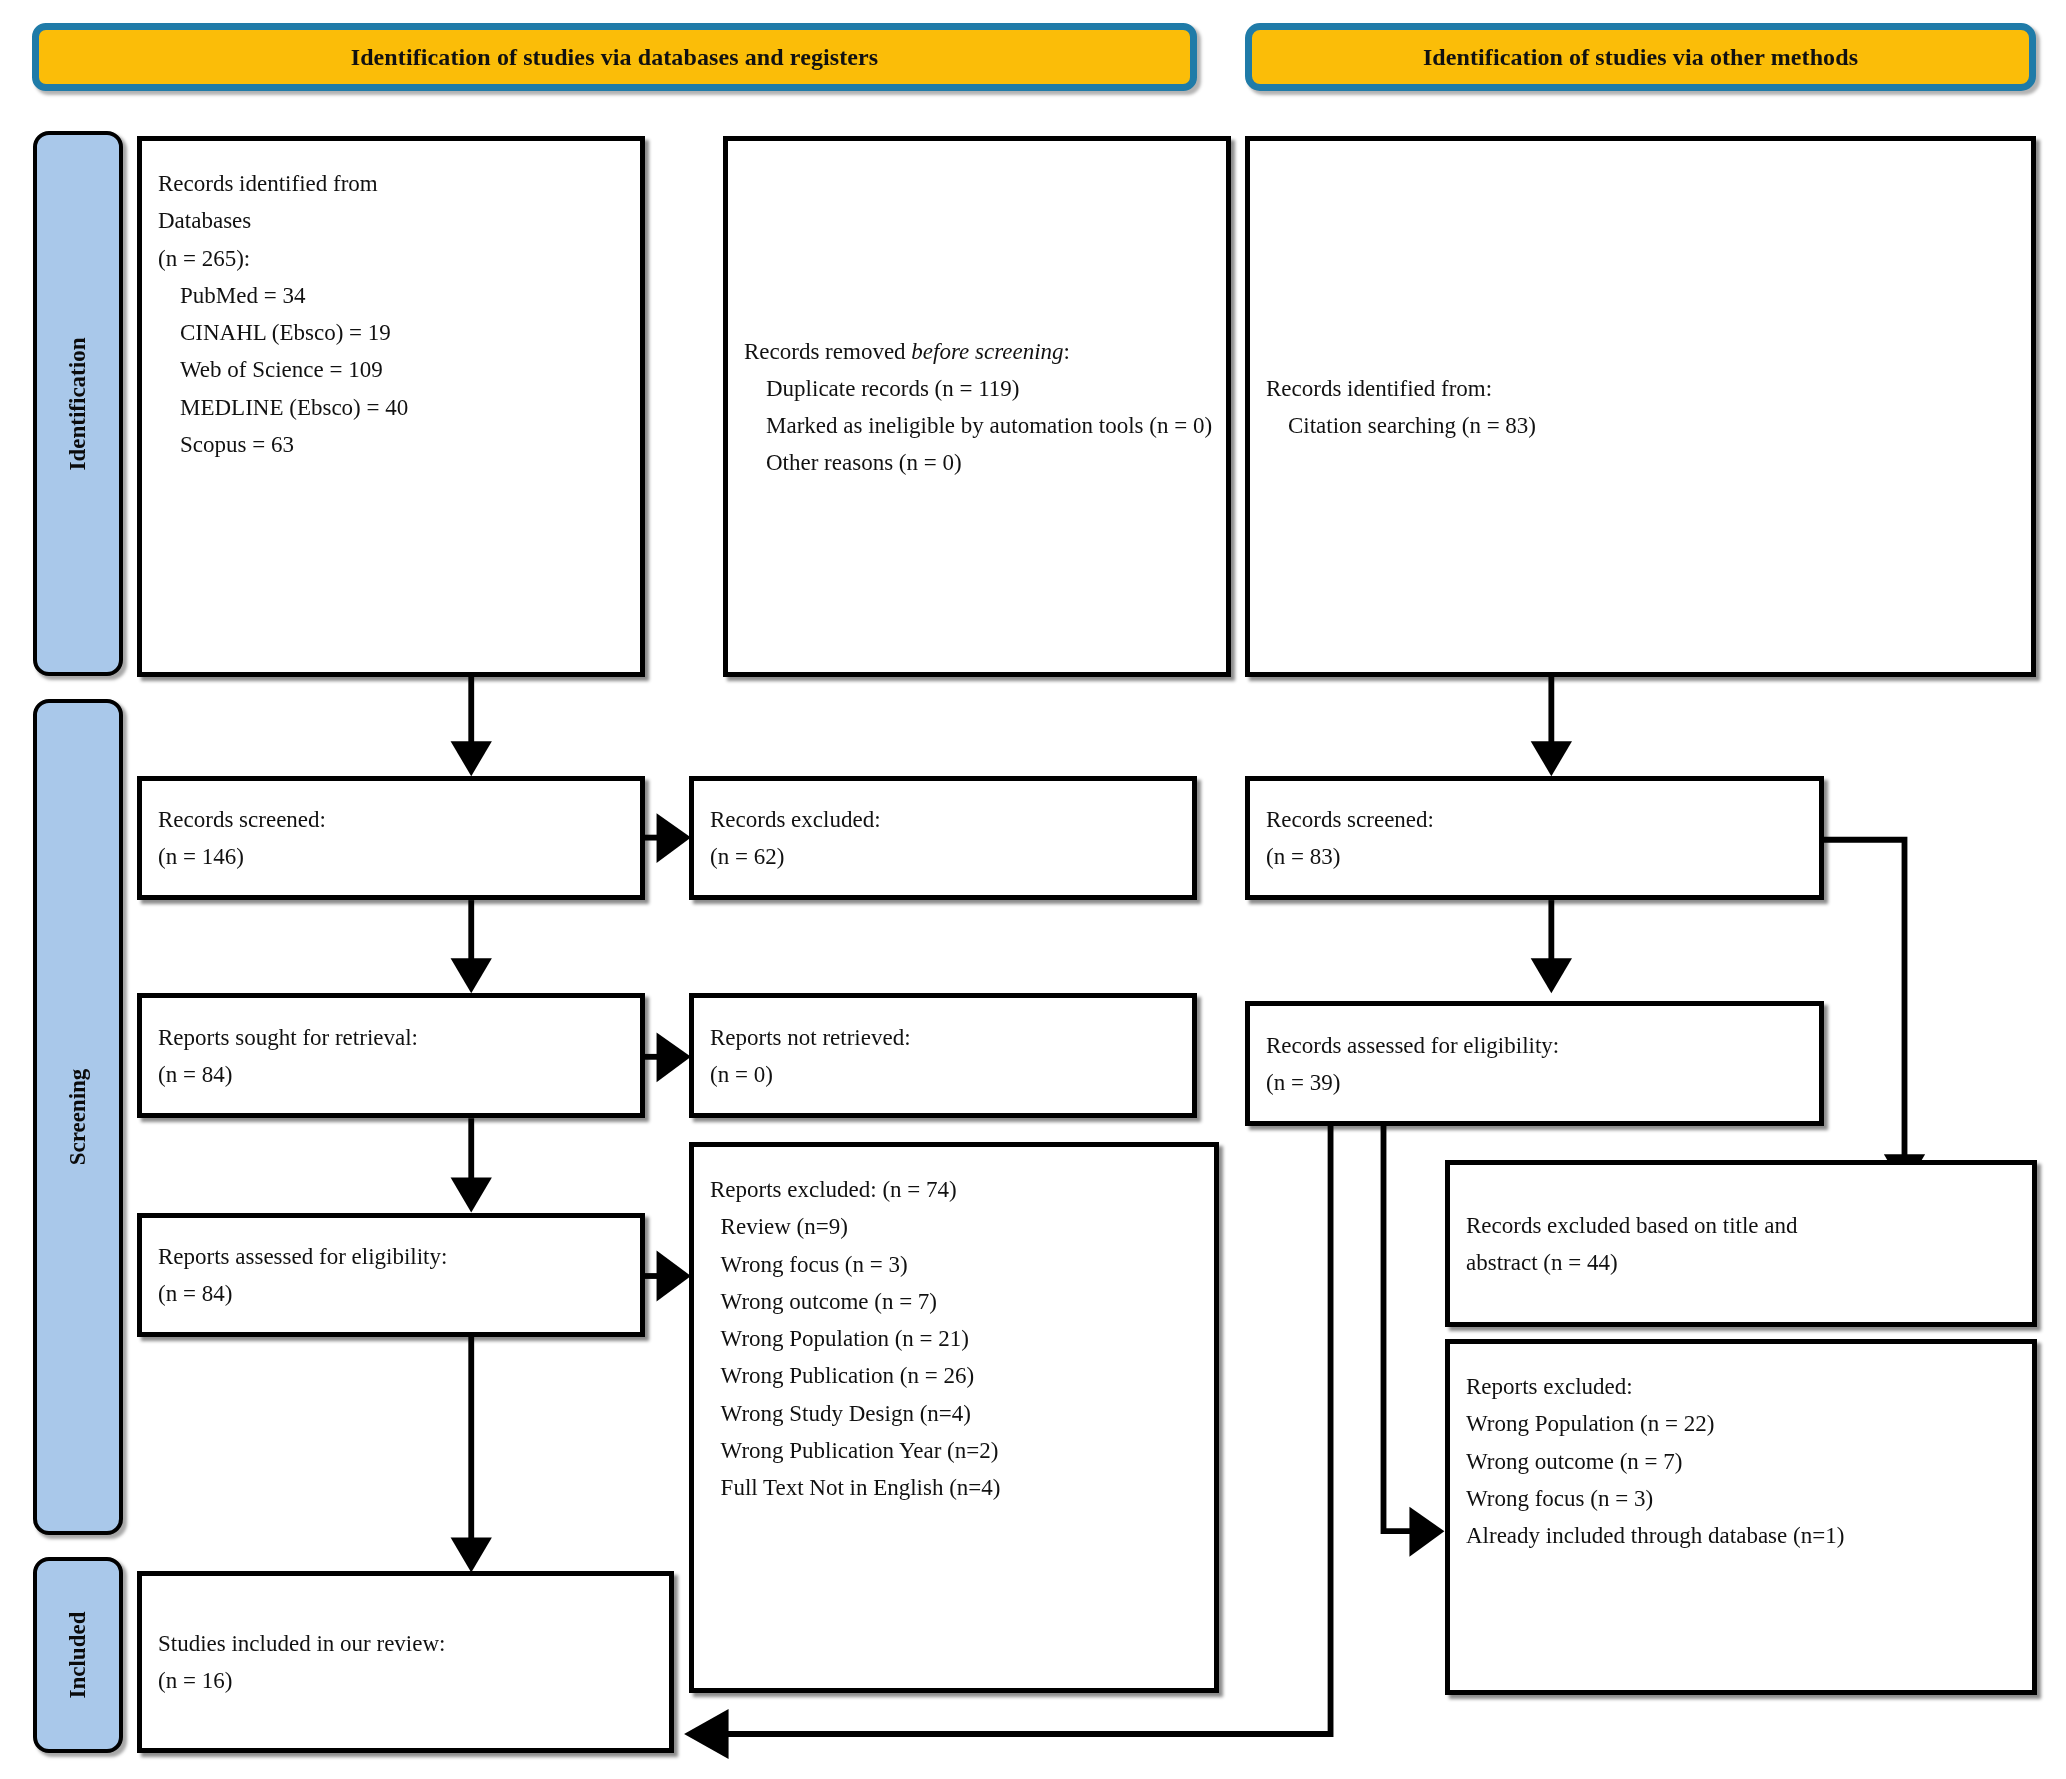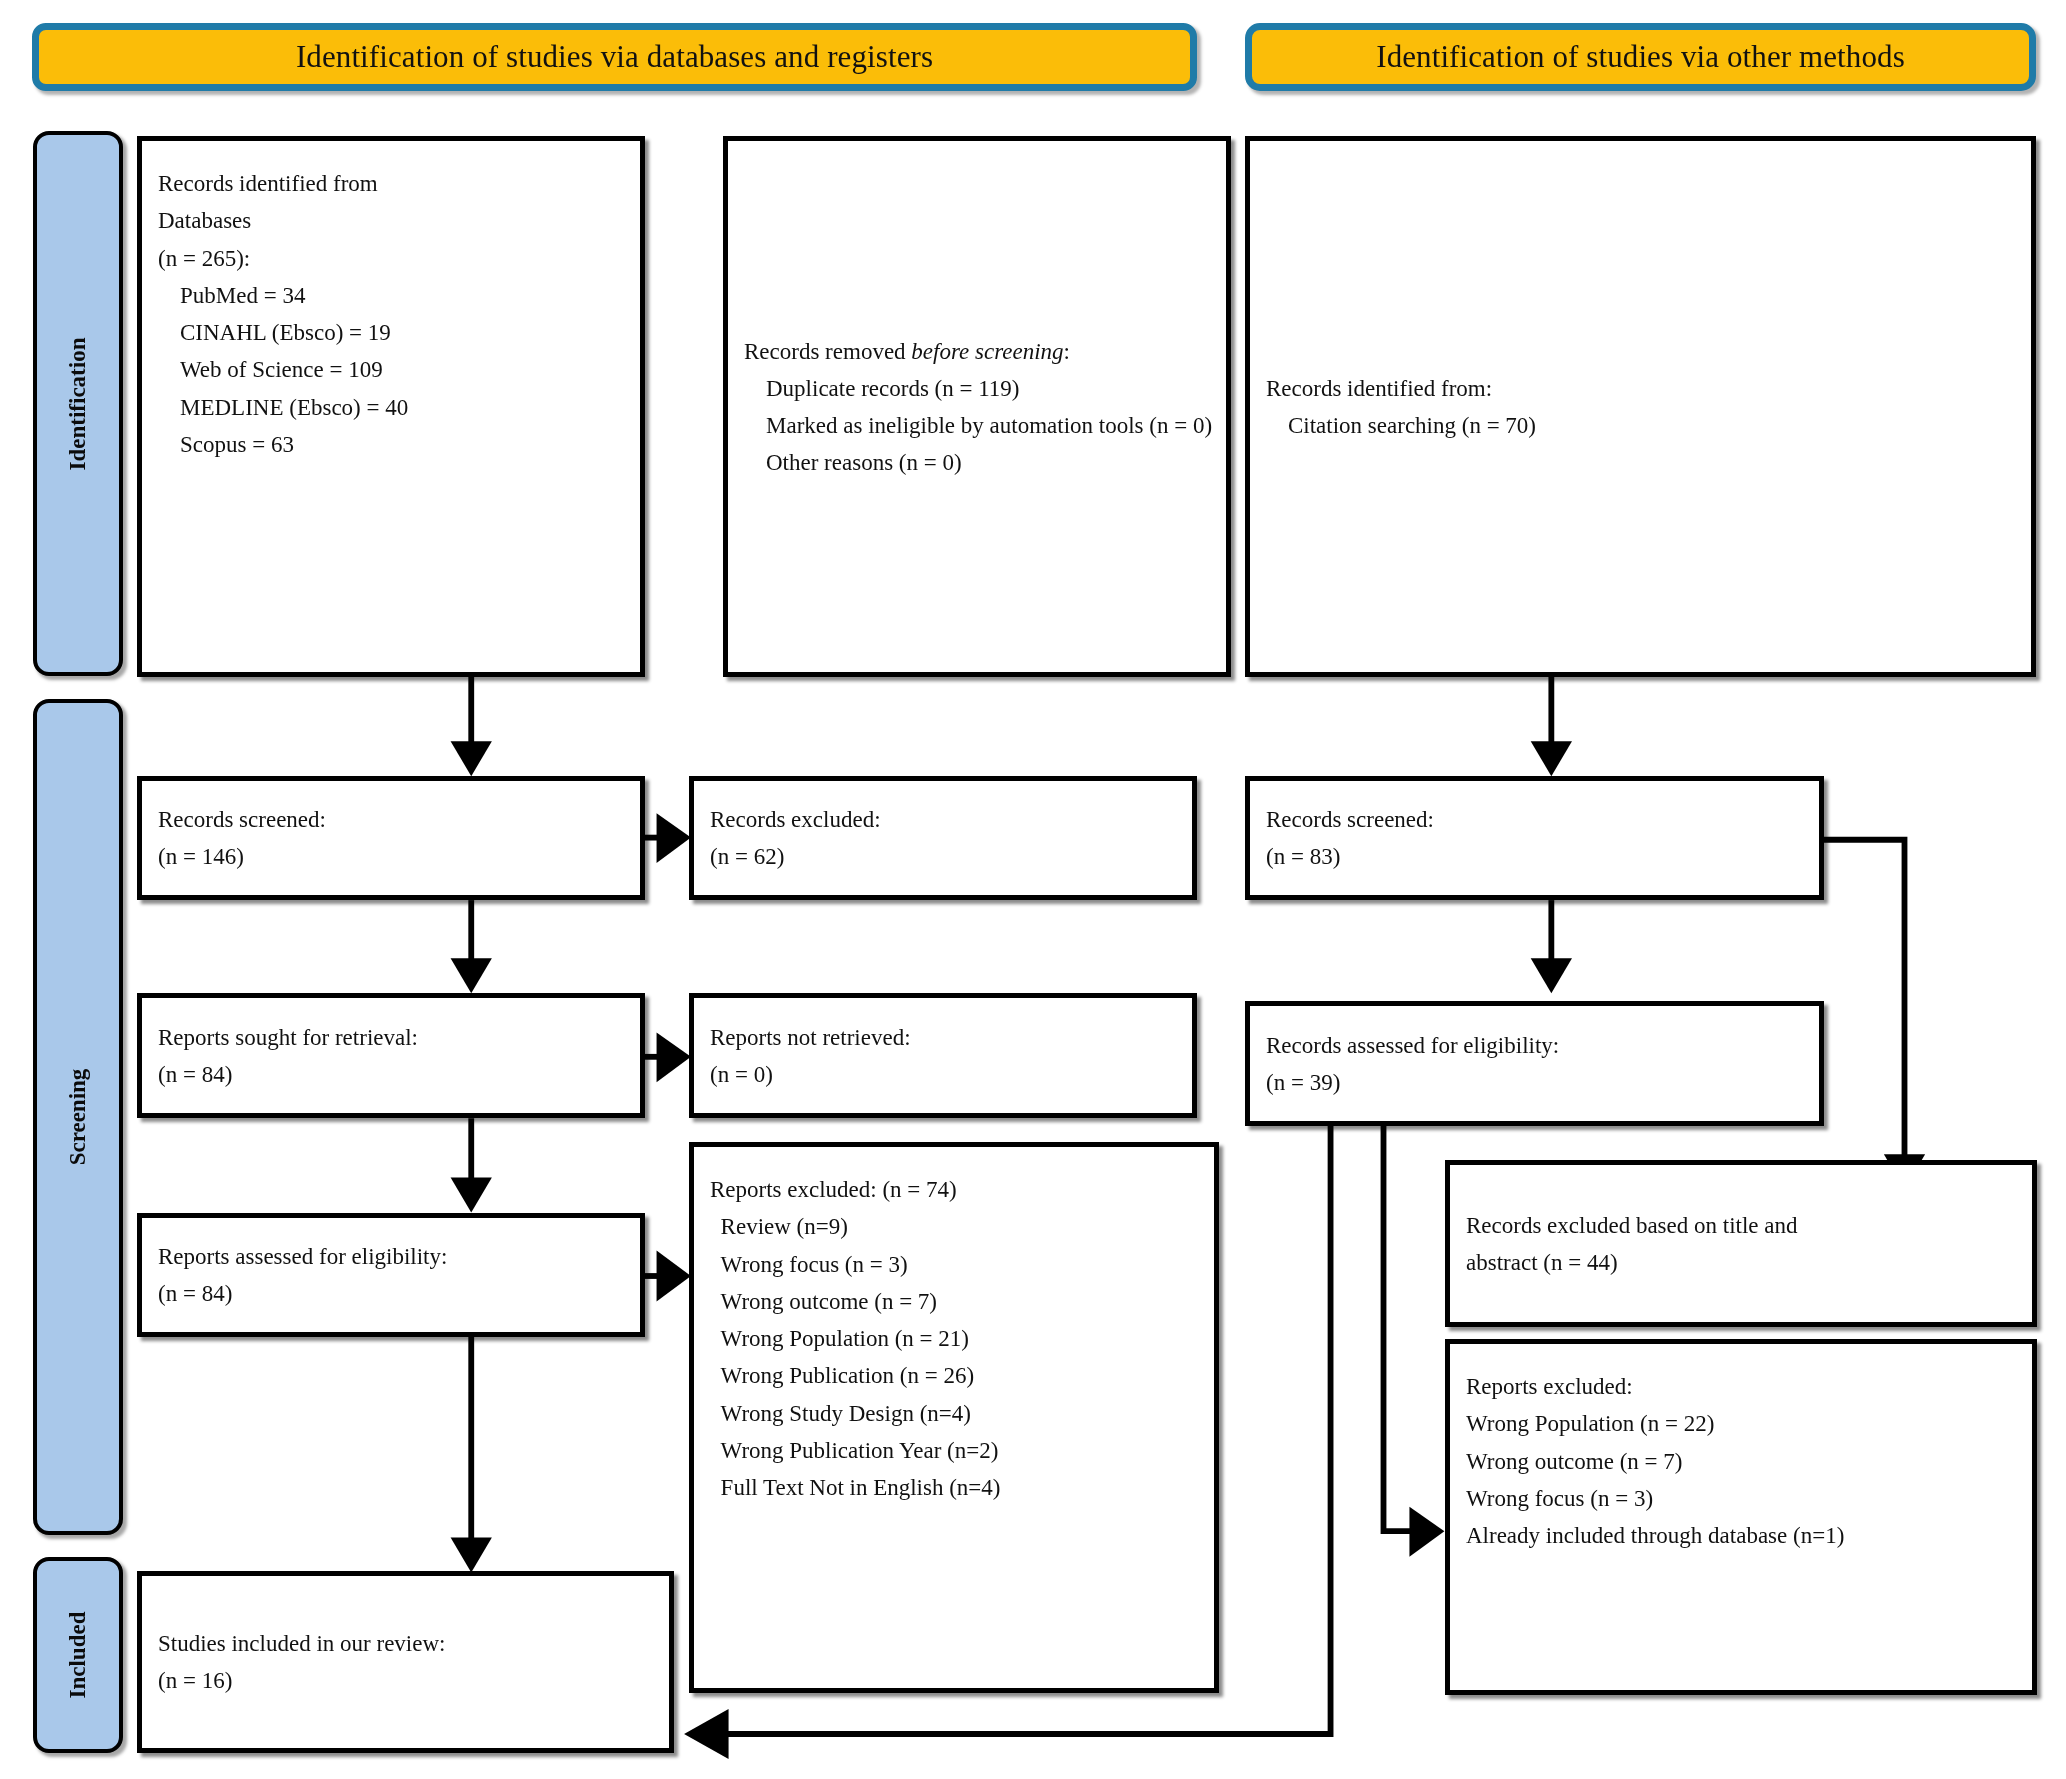--- a/index.html
+++ b/index.html
@@ -24,22 +24,22 @@
     background: #FBBD08;
     border: 7.4px solid #1F7BA8;
     border-radius: 13.8px;
     box-sizing: border-box;
     display: flex;
     align-items: center;
     justify-content: center;
     box-shadow: 3.2px 3.7px 3.2px rgba(0,0,0,0.30);
   }
   .banner-text {
-    font-weight: normal;
-    font-size: 31px;
+    font-weight: bold;
+    font-size: 24px;
     color: #111111;
     letter-spacing: 0.1px;
     text-align: center;
     line-height: 1.1;
   }
 
   
   .stage-pill {
     position: absolute;
     background: #A9C8EA;
@@ -213,21 +213,21 @@
       </div>
       <div class="line indent1">Duplicate records (n = 119)</div>
       <div class="line wrap indent1">Marked as ineligible by automation tools (n = 0)</div>
       <div class="line indent1">Other reasons (n = 0)</div>
     </div>
   </div>
 
   <div class="box" style="left:1245px; top:136px; width:791px; height:541px;">
     <div class="box-inner vmid">
       <div class="line">Records identified from:</div>
-      <div class="line indent1">Citation searching (n = 70)</div>
+      <div class="line indent1">Citation searching (n = 83)</div>
     </div>
   </div>
 
   <div class="box" style="left:137px; top:776px; width:508px; height:124px;">
     <div class="box-inner vmid">
       <div class="line">Records screened:</div>
       <div class="line">(n = 146)</div>
     </div>
   </div>
 

